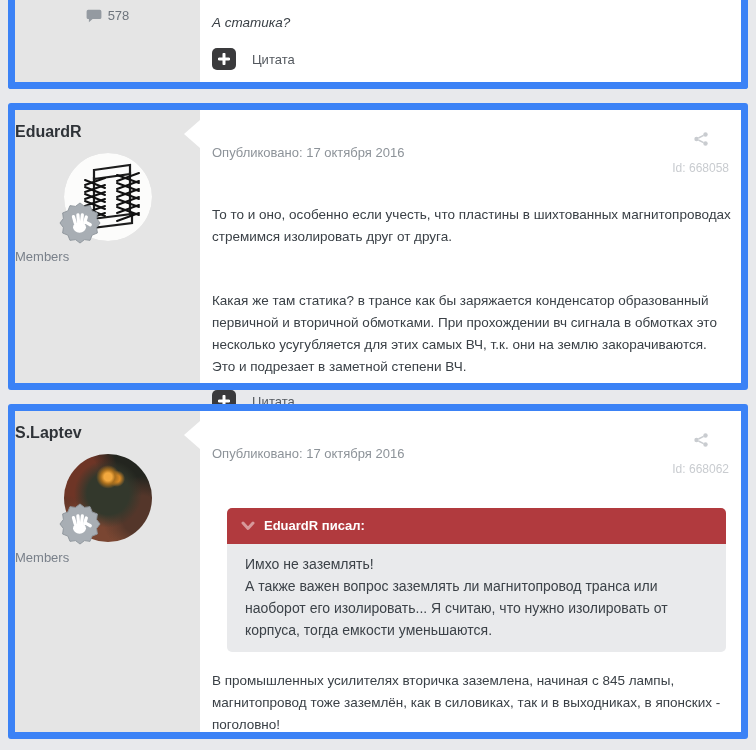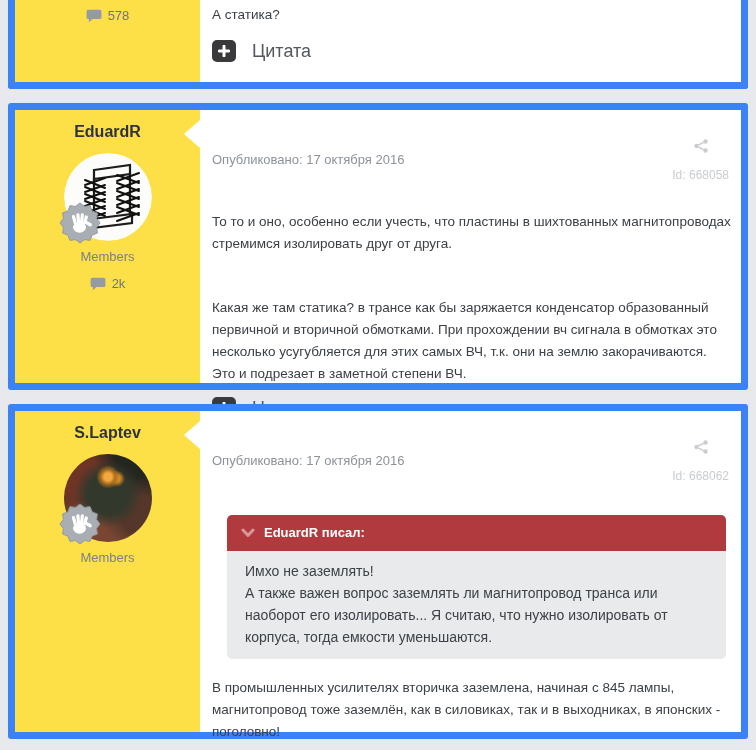--- a/index.html
+++ b/index.html
@@ -14,22 +14,22 @@
     background:#fff;
     border:7px solid #3b82f6;
     border-radius:3px;
     display:flex;
     box-sizing:border-box;
     position:relative;
   }
   .post.cut-top{border-top:none;border-radius:0 0 3px 3px;}
   .author-col{
     width:185px;flex:0 0 185px;
-    background:#fde047;
-    text-align:center;
+    background:#e5e5e5;
+    text-align:left;
     position:relative;
     box-sizing:border-box;
   }
   .content{
     flex:1;position:relative;
     padding:0 8px 0 12px;
     box-sizing:border-box;
   }
   .bubble-tail{
     position:absolute;left:-16px;top:10px;
@@ -63,58 +63,58 @@
   .badge{
     position:absolute;left:-5px;bottom:-3px;width:42px;height:42px;
   }
   .group-label{margin-top:8px;font-size:13px;color:#79808a;}
   .comment-count{
     margin-top:12px;font-size:13px;color:#6e757d;
     display:flex;align-items:center;justify-content:center;gap:6px;
   }
   .comment-count.top{margin-top:8px;}
   .post-meta{
-    padding-top:28px;
+    padding-top:21px;
     display:flex;align-items:center;justify-content:space-between;
     padding-right:4px;
   }
   .meta-date{font-size:13px;color:#8d9399;line-height:16px;}
   .meta-right{display:flex;align-items:center;gap:14px;flex-direction:column;}
   .meta-id{font-size:12px;color:#c9ccd0;}
   .share-btn{cursor:pointer;display:inline-flex;}
   .post-body{font-size:13.5px;color:#3a4046;line-height:22px;max-width:545px;}
   .p1-first{margin-top:29px;}
   .p2-next{margin-top:42px;}
   .body-after-quote{margin-top:18px;}
   .quote-row{display:flex;align-items:center;gap:16px;}
   .quote-row.post1{margin-top:17px;}
   .quote-row.post2{margin-top:12px;}
   .quote-row.post3{margin-top:14px;}
   .plus-btn{
     width:24px;height:22px;background:#3a3a3c;border-radius:5px;
     display:flex;align-items:center;justify-content:center;cursor:pointer;
   }
-  .quote-label{font-size:18px;color:#53585e;cursor:pointer;}
+  .quote-label{font-size:13px;color:#53585e;cursor:pointer;}
   .blockquote{
     margin:32px 7px 12px 15px;
     border-radius:5px;overflow:hidden;
   }
   .blockquote-header{
     background:#b13a3e;color:#ffffff;
     font-size:13px;font-weight:bold;
     padding:9px 14px;line-height:18px;
     display:flex;align-items:center;gap:9px;
     cursor:pointer;
   }
   .blockquote-body{
     background:#e9eaec;
     padding:9px 18px 11px 18px;
     font-size:14px;color:#3c4248;line-height:22px;
   }
-  .post1-body{padding-top:6px;font-size:13.5px;color:#3a4046;line-height:17px;}
+  .post1-body{padding-top:14px;font-size:13.5px;color:#3a4046;line-height:17px;font-style:italic;}
   
   .post-1{height:89px;}
   .post-2{height:287px;}
   .post-3{height:335px;}
   svg{display:block;}
 </style>
 </head>
 <body>
 
 <article class="post post-1 cut-top">
@@ -190,28 +190,20 @@
             <rect x="18.4" y="11.8" width="3.4" height="11" rx="1.7" transform="rotate(-5 20 17)"></rect>
             <rect x="22.4" y="11.8" width="3.4" height="11" rx="1.7" transform="rotate(6 24 17)"></rect>
             <rect x="26.2" y="13.8" width="3.4" height="9.5" rx="1.7" transform="rotate(17 27.5 18)"></rect>
             <rect x="26.5" y="20.5" width="8.5" height="3.4" rx="1.7" transform="rotate(30 30 22)"></rect>
             <ellipse cx="21.5" cy="26.5" rx="6.8" ry="5.6"></ellipse>
           </g>
         </svg>
       </span>
     </div>
     <div class="group-label">Members</div>
-    <div class="comment-count">
-      <span>
-        <svg width="16" height="14" viewBox="0 0 16 14">
-            <path fill="#949aa1" d="M2.2 0.8h11.6a1.6 1.6 0 0 1 1.6 1.6v6a1.6 1.6 0 0 1-1.6 1.6H6.6L2.9 13.2v-3.2h-0.7A1.6 1.6 0 0 1 0.6 8.4v-6A1.6 1.6 0 0 1 2.2 0.8z"></path>
-          </svg>
-      </span>
-      <span>2k</span>
-    </div>
   </div>
   <div class="content">
     <div class="bubble-tail"></div>
     <div class="post-meta">
       <span class="meta-date">Опубликовано: 17 октября 2016</span>
       <span class="meta-right">
         <span class="share-btn">
           <svg width="16" height="16" viewBox="0 0 16 16">
               <g fill="#c9ccd0">
                 <circle cx="12.5" cy="3.5" r="2.2"></circle>

